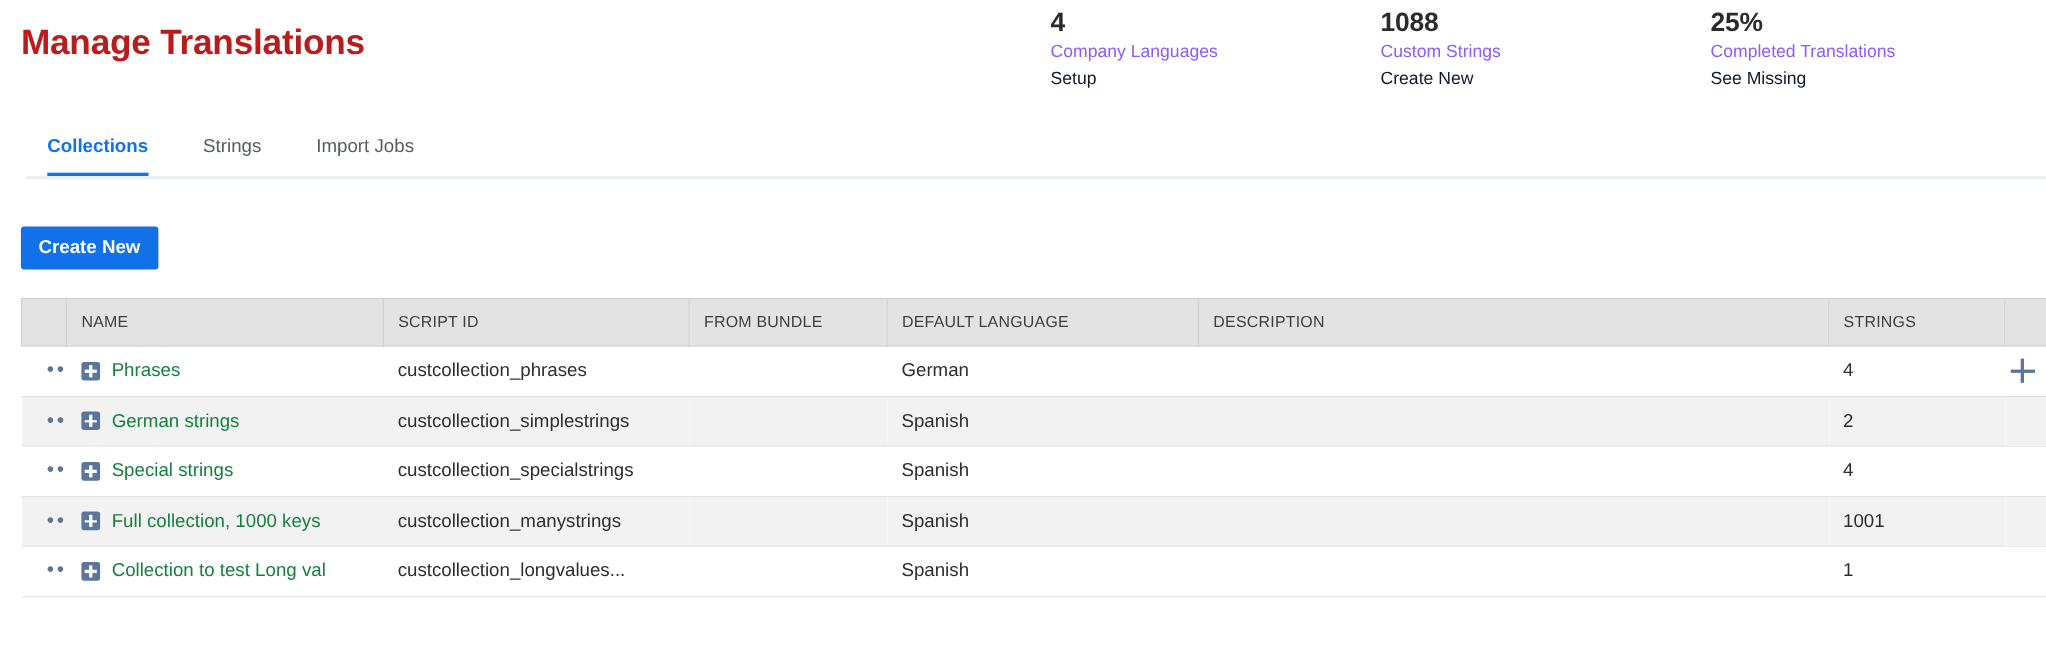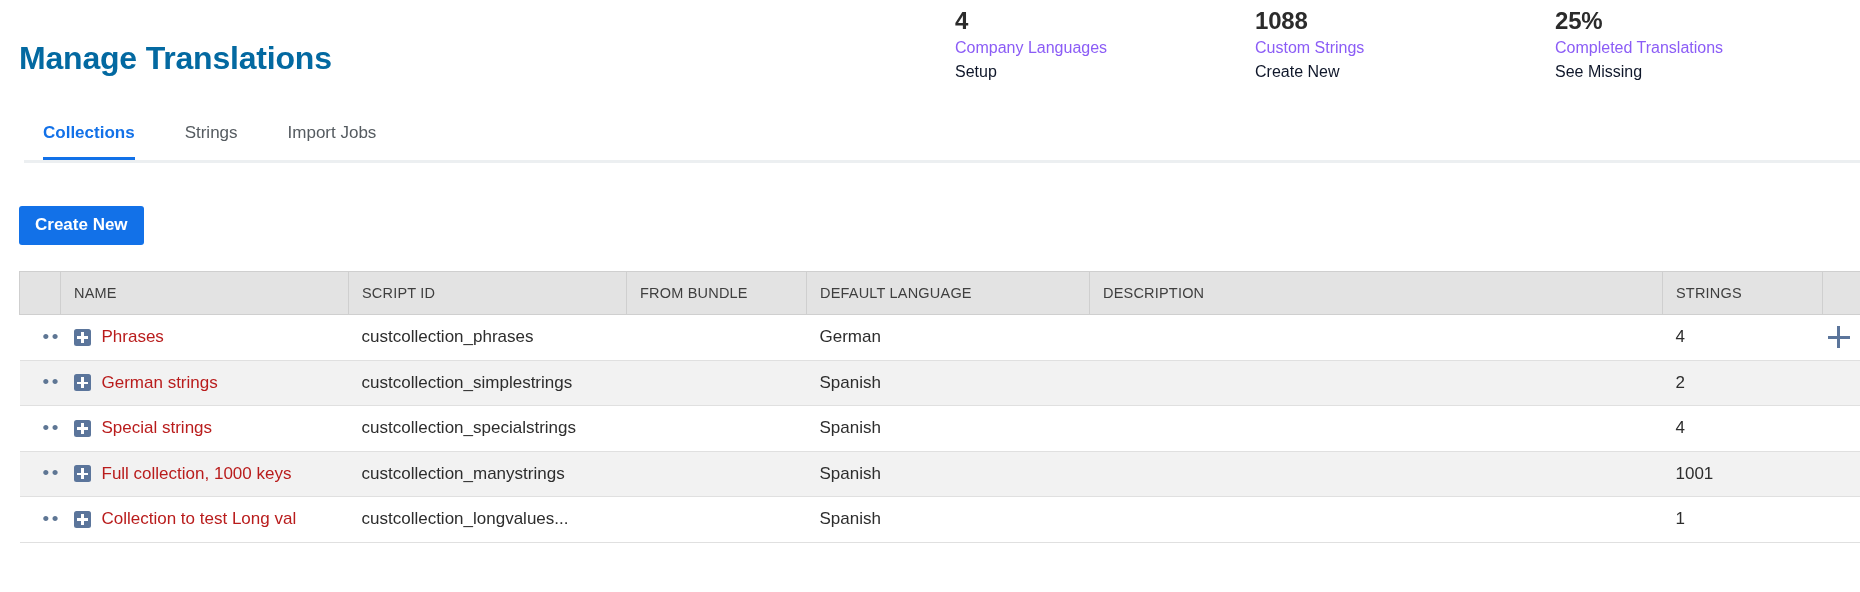--- a/index.html
+++ b/index.html
@@ -17,24 +17,24 @@
   
   .header {
     position: relative;
     height: 117px;
     background: #fff;
     padding-left: 19px;
   }
   .page-title {
     position: absolute;
     left: 19px;
-    top: 40px;
+    top: 20px;
     font-size: 32px;
     font-weight: bold;
-    color: #0369a1;
+    color: #b91c1c;
     letter-spacing: -0.2px;
     white-space: nowrap;
   }
 
   .stats {
     position: absolute;
     left: 955px;
     top: 0px;
     display: flex;
     gap: 0px;
@@ -182,21 +182,21 @@
   }
   .plus-box::before, .plus-box::after {
     content: "";
     position: absolute;
     background: #fff;
   }
   .plus-box::before { left: 7.5px; top: 3px; width: 2.5px; height: 11px; }
   .plus-box::after  { top: 7.5px; left: 3px; height: 2.5px; width: 11px; }
 
   .link-name {
-    color: #b91c1c;
+    color: #15803d;
     font-size: 17px;
     cursor: pointer;
     white-space: nowrap;
     overflow: hidden;
     text-overflow: ellipsis;
   }
 
   .cell-strings { color: #4a6d94; font-size: 17px; }
 
   .cell-plus { position: relative; padding: 0 !important; }

